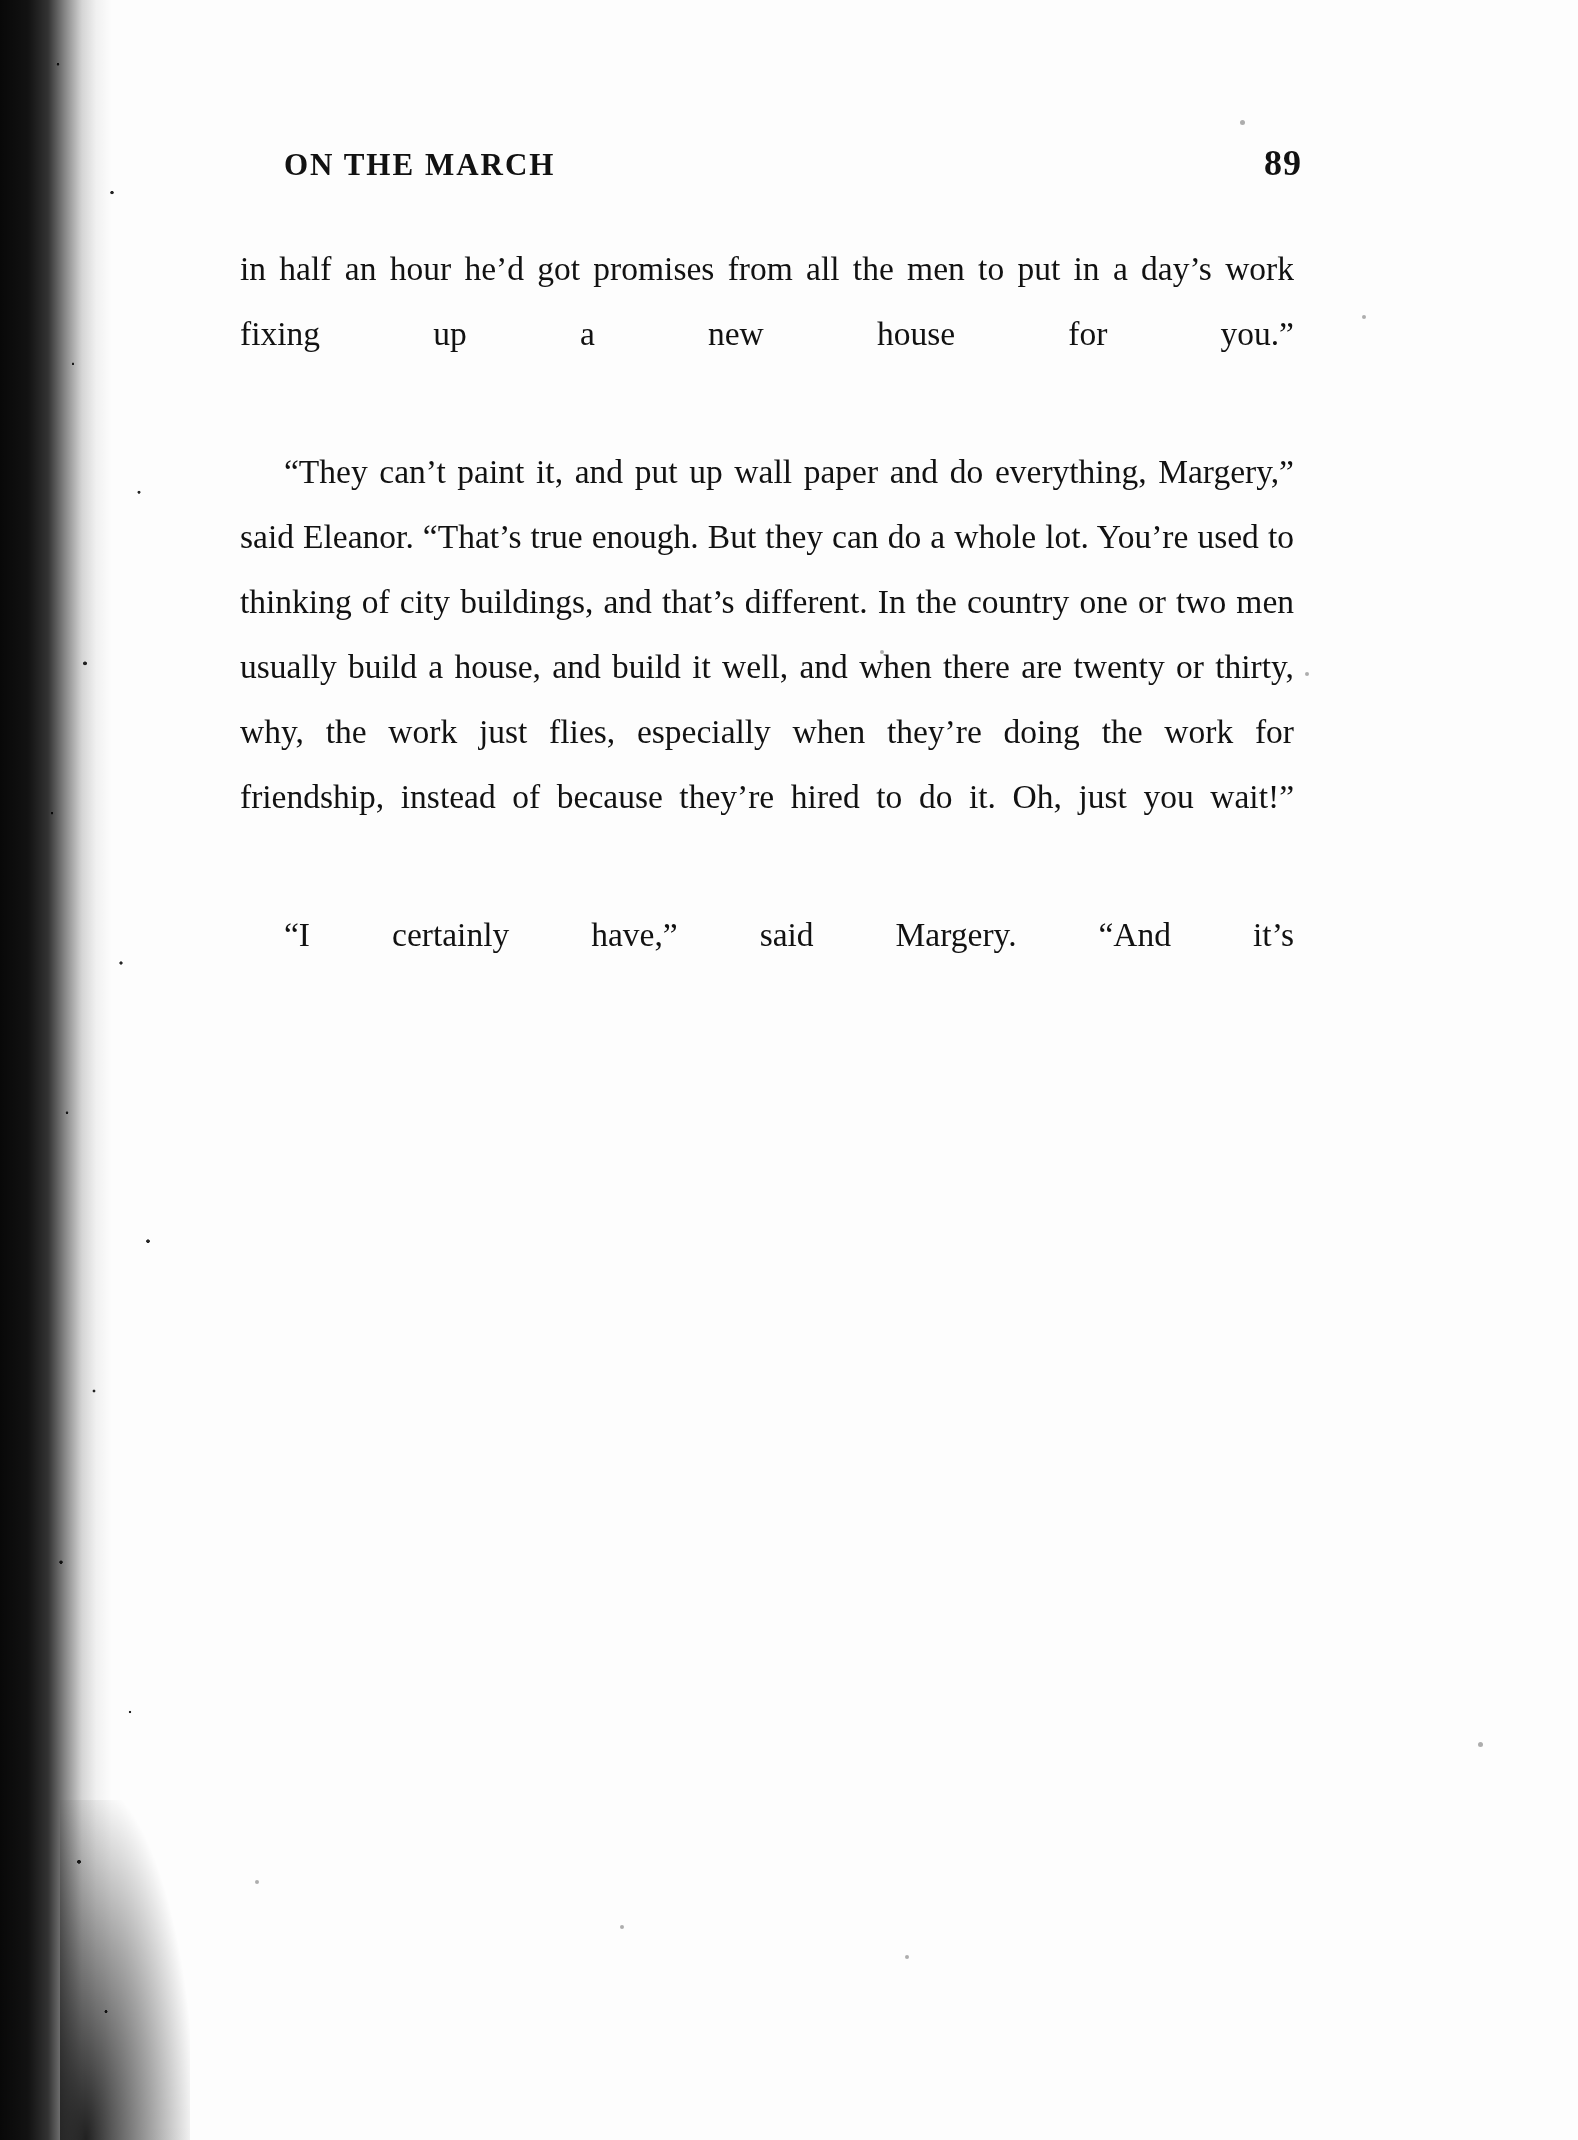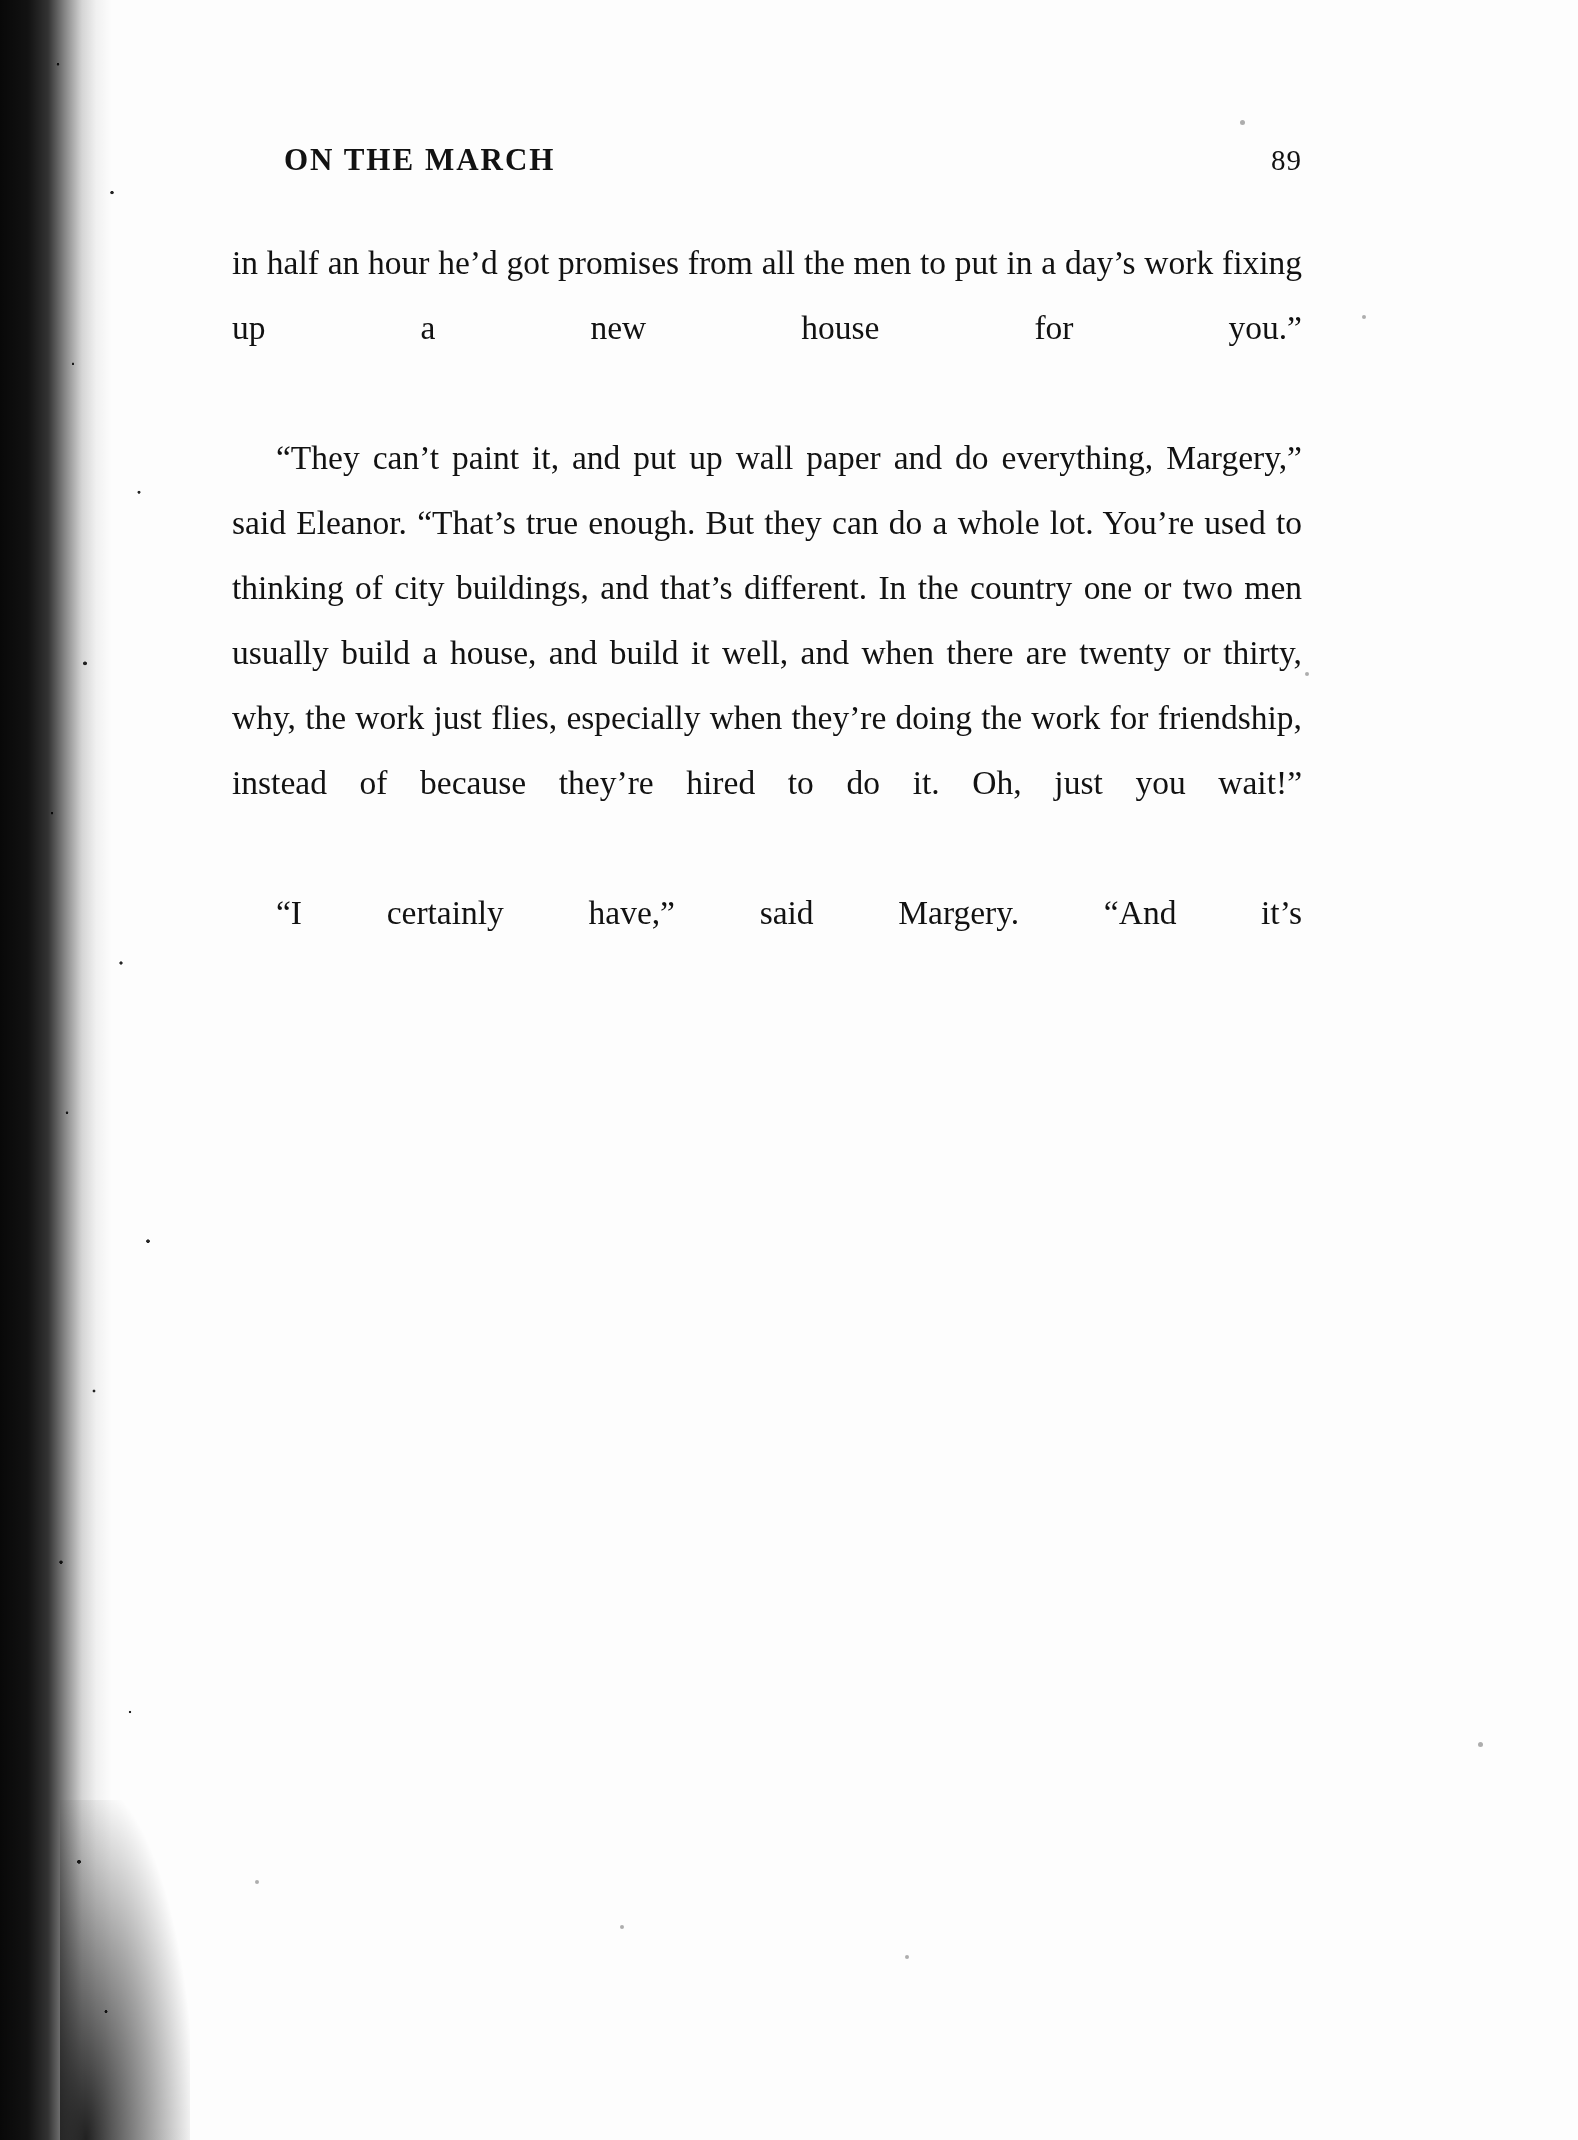--- a/index.html
+++ b/index.html
@@ -98,27 +98,27 @@
     padding-left: 52px;
     margin-top: 24px;
   }
   .running-title {
     font-size: 31px;
     letter-spacing: 2.0px;
     font-weight: 600;
     white-space: nowrap;
   }
   .page-number {
-    font-size: 29px;
-    font-weight: 400;
+    font-size: 36px;
+    font-weight: 700;
     letter-spacing: 1px;
   }
 
   p.body-par {
-    margin: 0;
+    margin: 8px;
     font-size: 33.5px;
     line-height: 65px;
     text-align: justify;
     text-justify: inter-word;
     text-indent: 44px;
     -webkit-hyphens: none;
     hyphens: none;
   }
   p.body-par.noindent {
     text-indent: 0;

